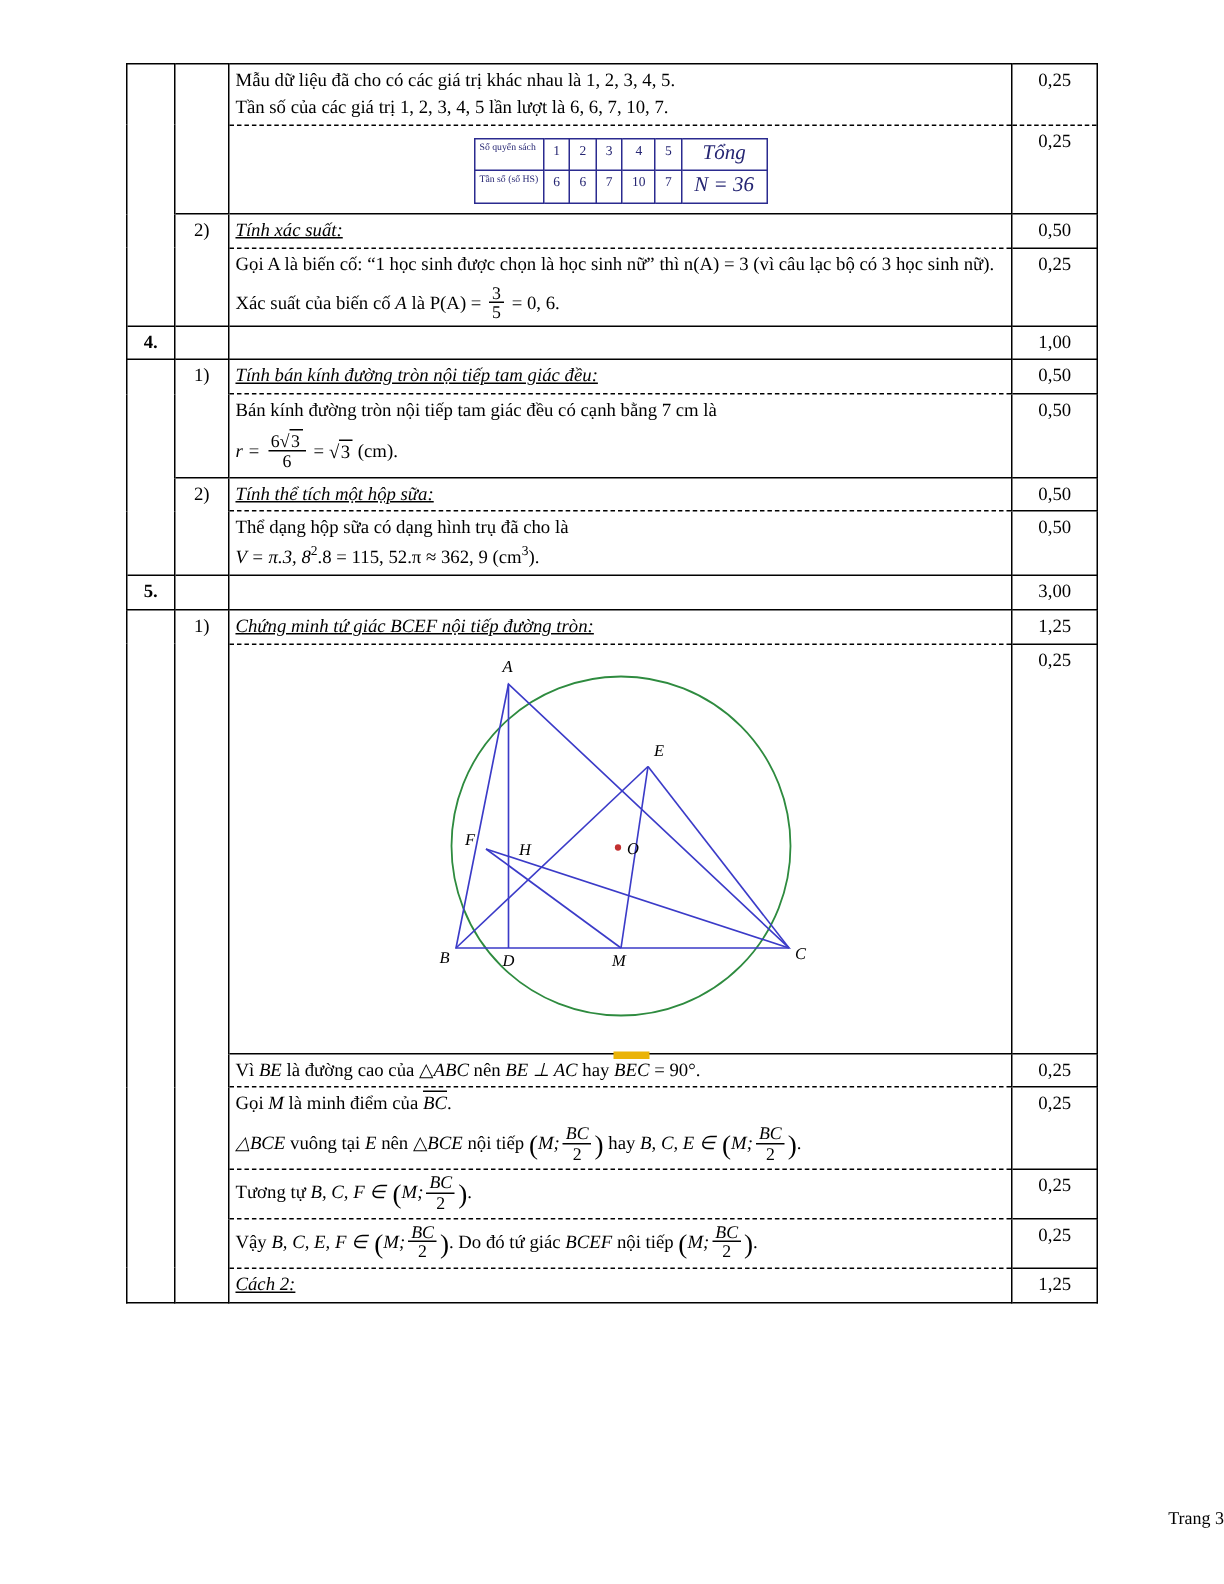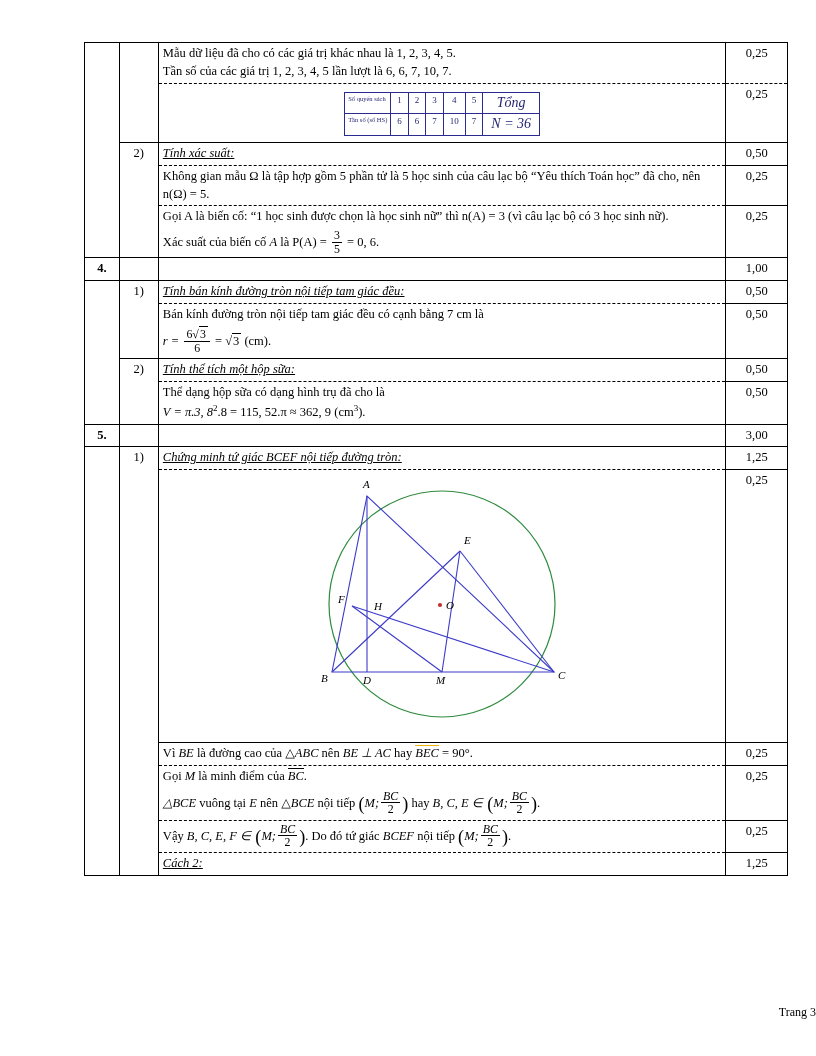--- a/index.html
+++ b/index.html
@@ -11,21 +11,21 @@
     position:relative;
   }
   .page{
     position:absolute;
     left:0;top:0;width:816px;height:1056px;
     box-sizing:border-box;
   }
   table.main{
     position:absolute;
     left:84px;top:42px;
-    width:704px;
+    width:648px;
     border-collapse:collapse;
     font-size:12.5px;
   }
   table.main td{
     border:1px solid #000;
     vertical-align:top;
     padding:2px 4px;
     line-height:1.42;
   }
   .c-num{width:22px;text-align:center;font-weight:bold;}
@@ -113,26 +113,20 @@
 
       <tr>
         <td class="c-num no-b no-t"></td>
         <td class="c-sub no-b">2)</td>
         <td class="c-body dashed-b">
           <span class="it u">Tính xác suất:</span>
         </td>
         <td class="c-pt">0,50</td>
       </tr>
 
-      <tr>
-        <td class="c-num no-b no-t"></td>
-        <td class="c-sub no-b no-t"></td>
-        <td class="c-body dashed-t dashed-b">Không gian mẫu Ω là tập hợp gồm 5 phần tử là 5 học sinh của câu lạc bộ “Yêu thích Toán học” đã cho, nên n(Ω) = 5.</td>
-        <td class="c-pt mid">0,25</td>
-      </tr>
 
       <tr>
         <td class="c-num no-b no-t"></td>
         <td class="c-sub no-b no-t"></td>
         <td class="c-body dashed-t">
           <div>Gọi A là biến cố: “1 học sinh được chọn là học sinh nữ” thì n(A) = 3 (vì câu lạc bộ có 3 học sinh nữ).</div>
           <div style="padding-top:3px;">
             <span>Xác suất của biến cố </span><span class="it">A</span><span> là P(A) = </span><span class="frac"><span class="n">3</span><span class="d">5</span></span><span> = 0, 6.</span>
           </div>
         </td>
@@ -244,39 +238,47 @@
             </svg>
           </div>
         </td>
         <td class="c-pt dashed-t mid">0,25</td>
       </tr>
 
       <tr>
         <td class="c-num no-b no-t"></td>
         <td class="c-sub no-b no-t"></td>
         <td class="c-body dashed-t dashed-b">
-          <span>Vì </span><span class="it">BE</span><span> là đường cao của △</span><span class="it">ABC</span><span> nên </span><span class="it">BE ⊥ AC</span><span> hay </span><span class="it" style="border-top:1px solid #eab308;">BEC</span><span> = 90°.</span>
+          <span>Vì </span><span class="it">BE</span><span> là đường cao của △</span><span class="it">ABC</span><span> nên </span><span class="it">BE ⊥ AC</span><span> hay </span><span class="it" style="border-top:5px solid #eab308;">BEC</span><span> = 90°.</span>
         </td>
         <td class="c-pt">0,25</td>
       </tr>
 
       <tr>
         <td class="c-num no-b no-t"></td>
         <td class="c-sub no-b no-t"></td>
         <td class="c-body dashed-t dashed-b">
           <div>
             <span>Gọi </span><span class="it">M</span><span> là minh điểm của </span><span class="it" style="border-top:1px solid #000;">BC</span><span>.</span>
           </div>
           <div style="padding-top:4px;">
             <span class="it">△BCE</span><span> vuông tại </span><span class="it">E</span><span> nên △</span><span class="it">BCE</span><span> nội tiếp </span><span style="font-size:1.45em;vertical-align:-0.18em;">(</span><span class="it">M;</span><span class="frac"><span class="n it">BC</span><span class="d">2</span></span><span style="font-size:1.45em;vertical-align:-0.18em;">)</span><span> hay </span><span class="it">B, C, E ∈</span><span style="font-size:1.45em;vertical-align:-0.18em;">&nbsp;(</span><span class="it">M;</span><span class="frac"><span class="n it">BC</span><span class="d">2</span></span><span style="font-size:1.45em;vertical-align:-0.18em;">)</span><span>.</span>
           </div>
         </td>
         <td class="c-pt mid">0,25</td>
       </tr>
 
+      <tr>
+        <td class="c-num no-b no-t"></td>
+        <td class="c-sub no-b no-t"></td>
+        <td class="c-body dashed-t dashed-b">
+          <span>Tương tự </span><span class="it">B, C, F ∈</span><span style="font-size:1.45em;vertical-align:-0.18em;">&nbsp;(</span><span class="it">M;</span><span class="frac"><span class="n it">BC</span><span class="d">2</span></span><span style="font-size:1.45em;vertical-align:-0.18em;">)</span><span>.</span>
+        </td>
+        <td class="c-pt mid">0,25</td>
+      </tr>
 
       <tr>
         <td class="c-num no-b no-t"></td>
         <td class="c-sub no-b no-t"></td>
         <td class="c-body dashed-t dashed-b">
           <span>Vậy </span><span class="it">B, C, E, F ∈</span><span style="font-size:1.45em;vertical-align:-0.18em;">&nbsp;(</span><span class="it">M;</span><span class="frac"><span class="n it">BC</span><span class="d">2</span></span><span style="font-size:1.45em;vertical-align:-0.18em;">)</span><span>. Do đó tứ giác </span><span class="it">BCEF</span><span> nội tiếp </span><span style="font-size:1.45em;vertical-align:-0.18em;">(</span><span class="it">M;</span><span class="frac"><span class="n it">BC</span><span class="d">2</span></span><span style="font-size:1.45em;vertical-align:-0.18em;">)</span><span>.</span>
         </td>
         <td class="c-pt mid">0,25</td>
       </tr>
 

